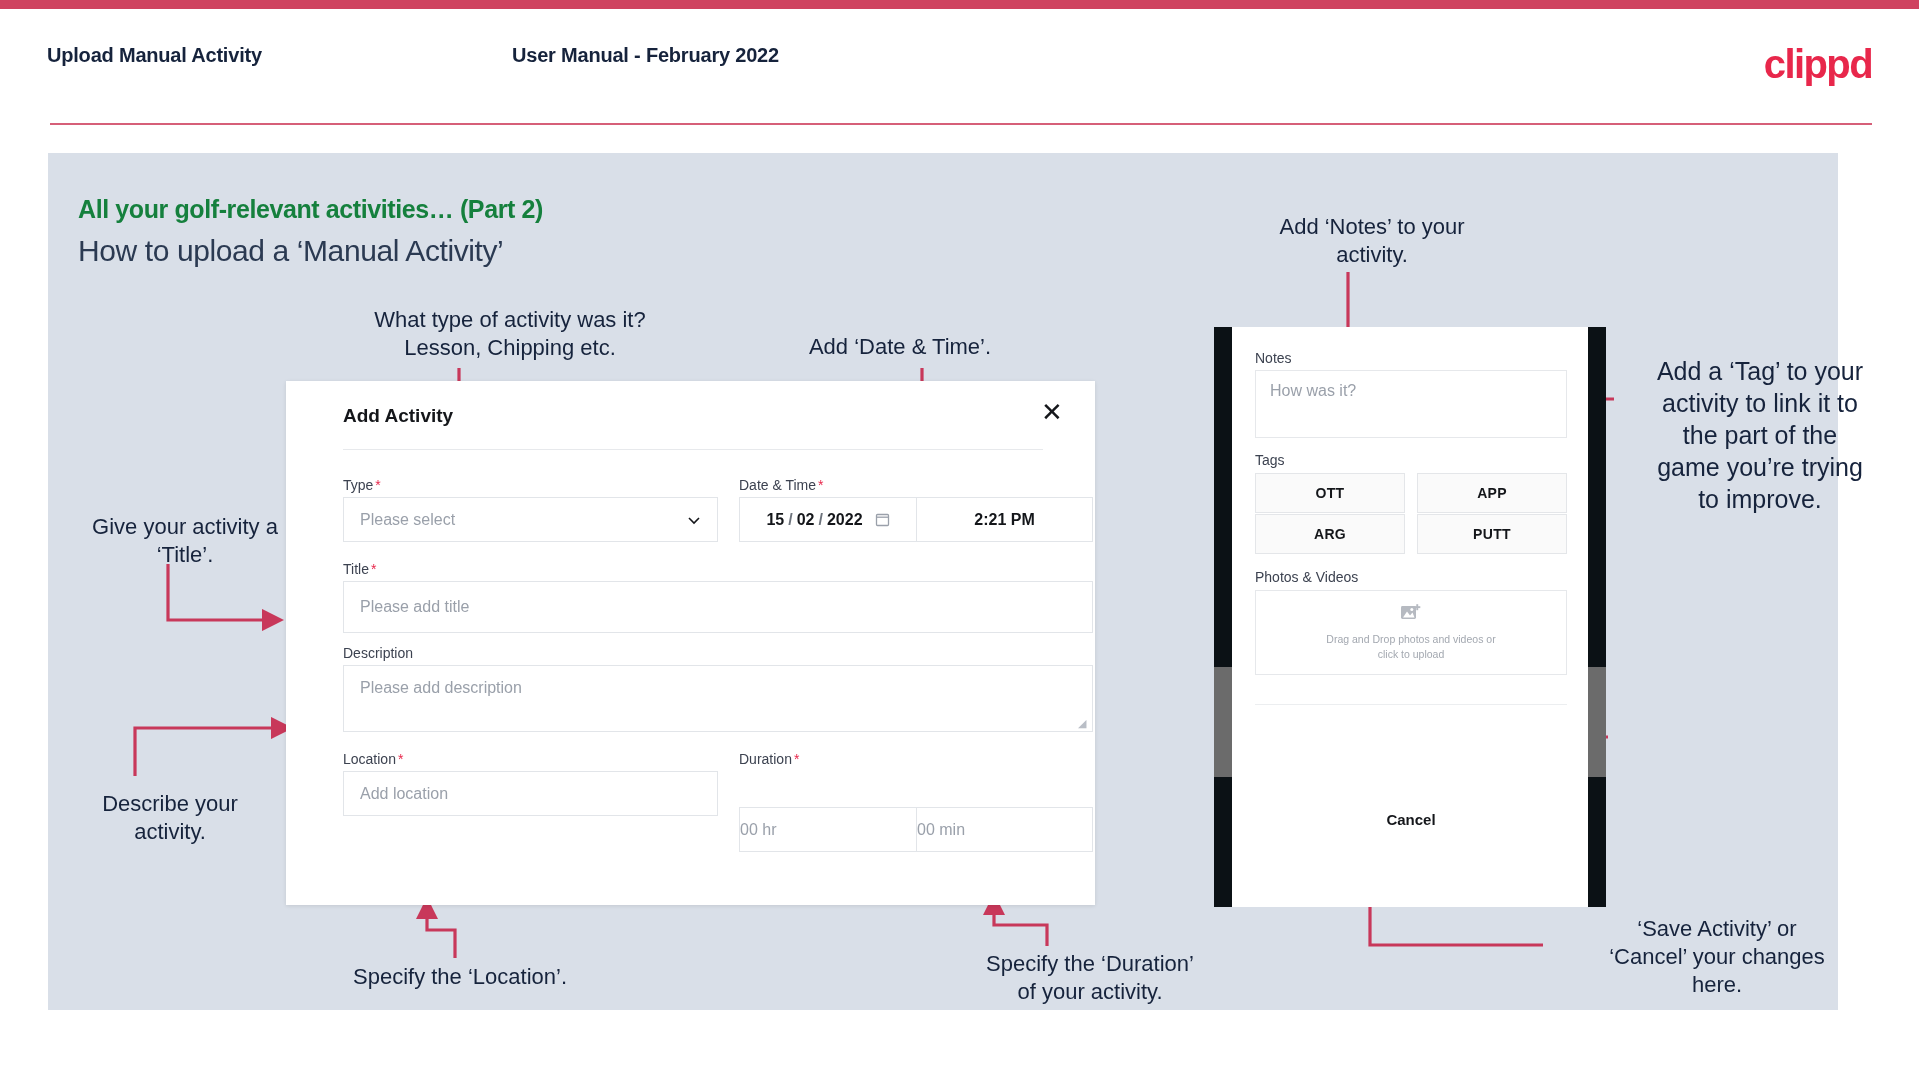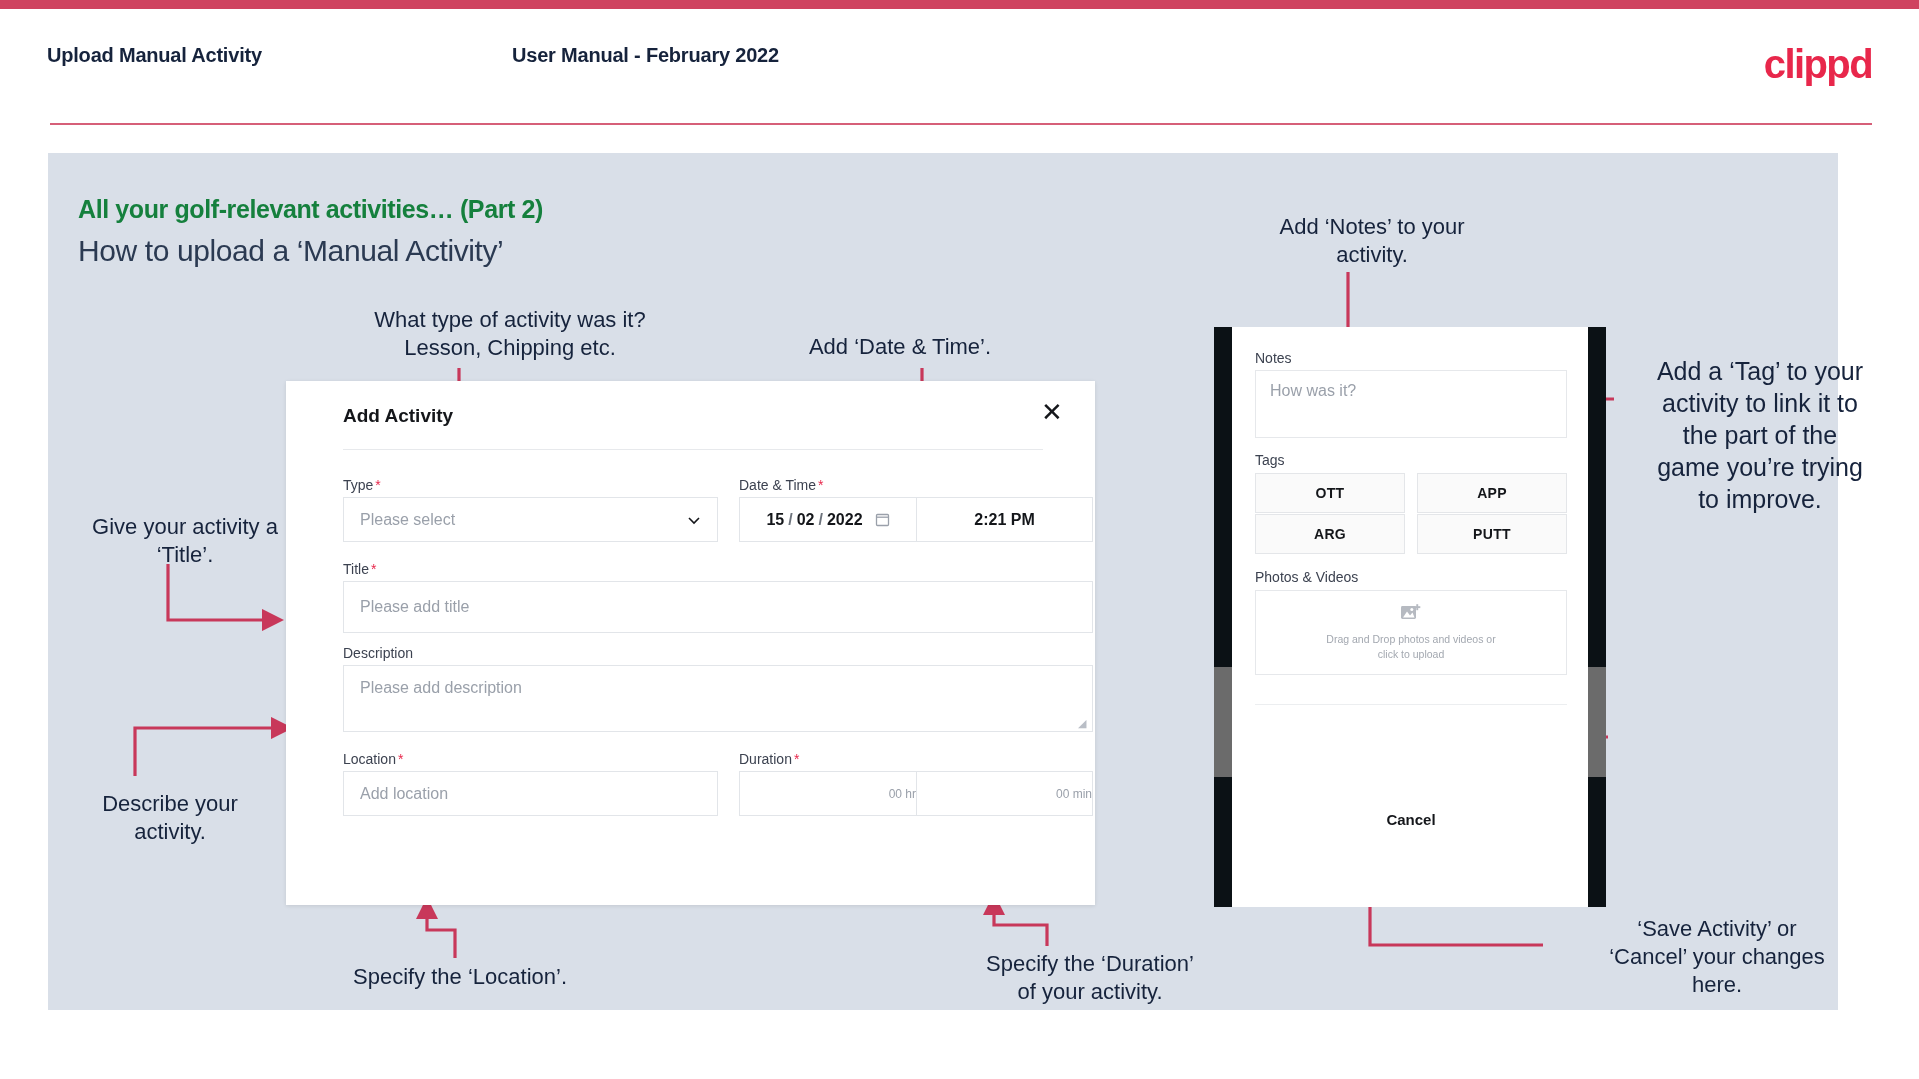--- a/index.html
+++ b/index.html
@@ -98,21 +98,21 @@
     display: flex; align-items: center;
     font-size: 16px; color: #9aa0aa;
   }
   .input-box .ph { padding-left: 16px; }
   .chev {
     position: absolute; right: 16px; top: 50%; transform: translateY(-50%);
     width: 14px; height: 14px;
   }
   .datetime-value { font-size: 16px; color: #14161a; font-weight: 700; }
 
-  .dur-seg { justify-content: flex-end; color: #9aa0aa; font-size: 12px; }
+  .dur-seg { justify-content: flex-start; color: #9aa0aa; font-size: 16px; margin-top: 36px; }
 
   .textarea-box {
     position: absolute; border: 1px solid #e2e5e9; background: #fff;
     font-size: 16px; color: #9aa0aa;
   }
   .textarea-box .ph { position: absolute; left: 16px; top: 13px; }
   .resize-grip {
     position: absolute; right: 4px; bottom: 3px; width: 10px; height: 10px;
     color: #b9bec6; font-size: 11px; line-height: 10px;
   }

